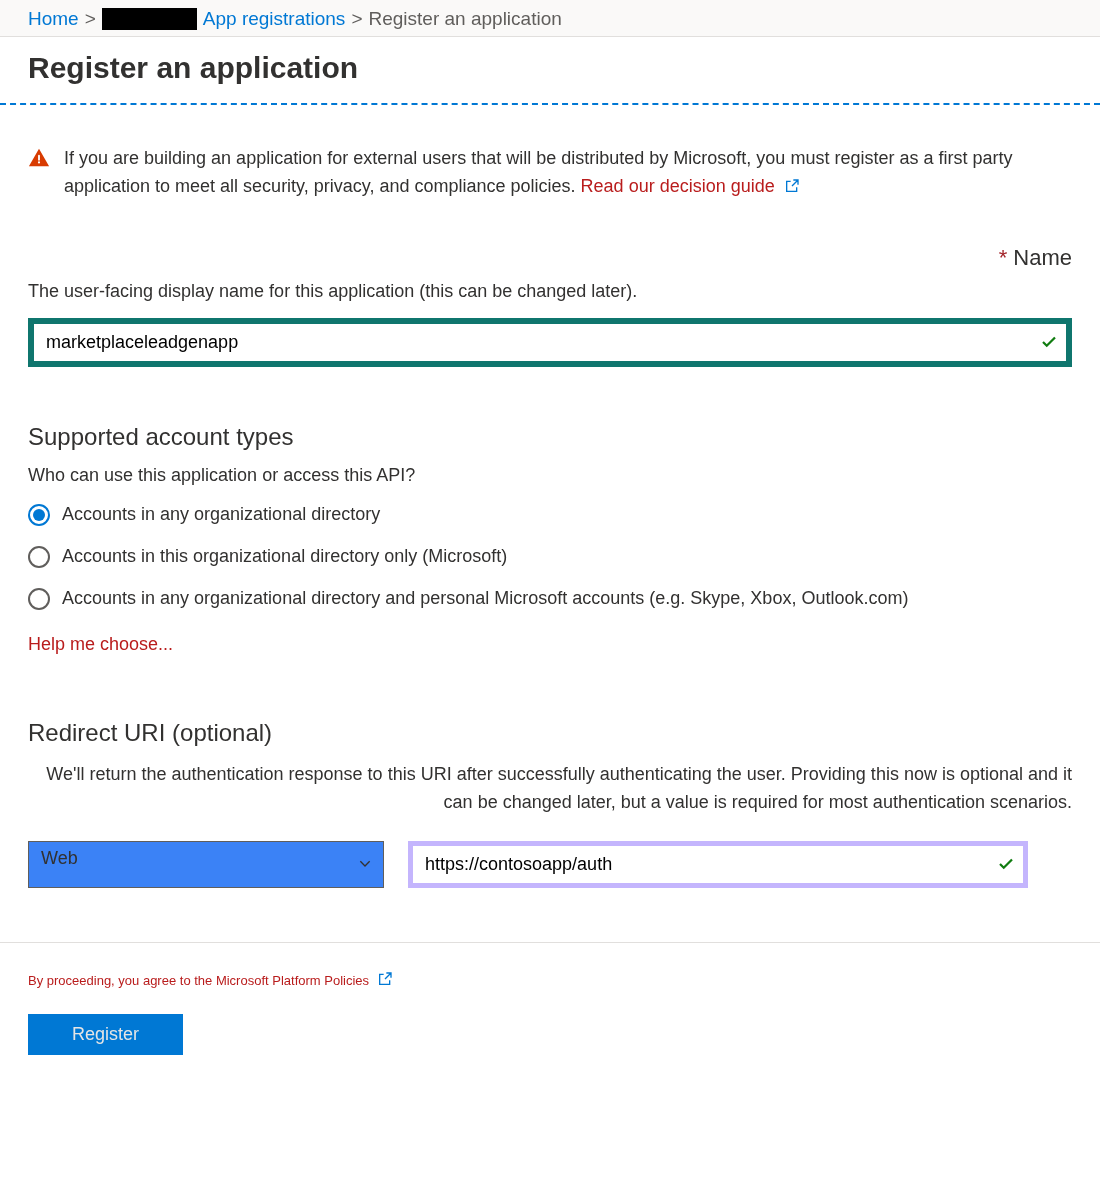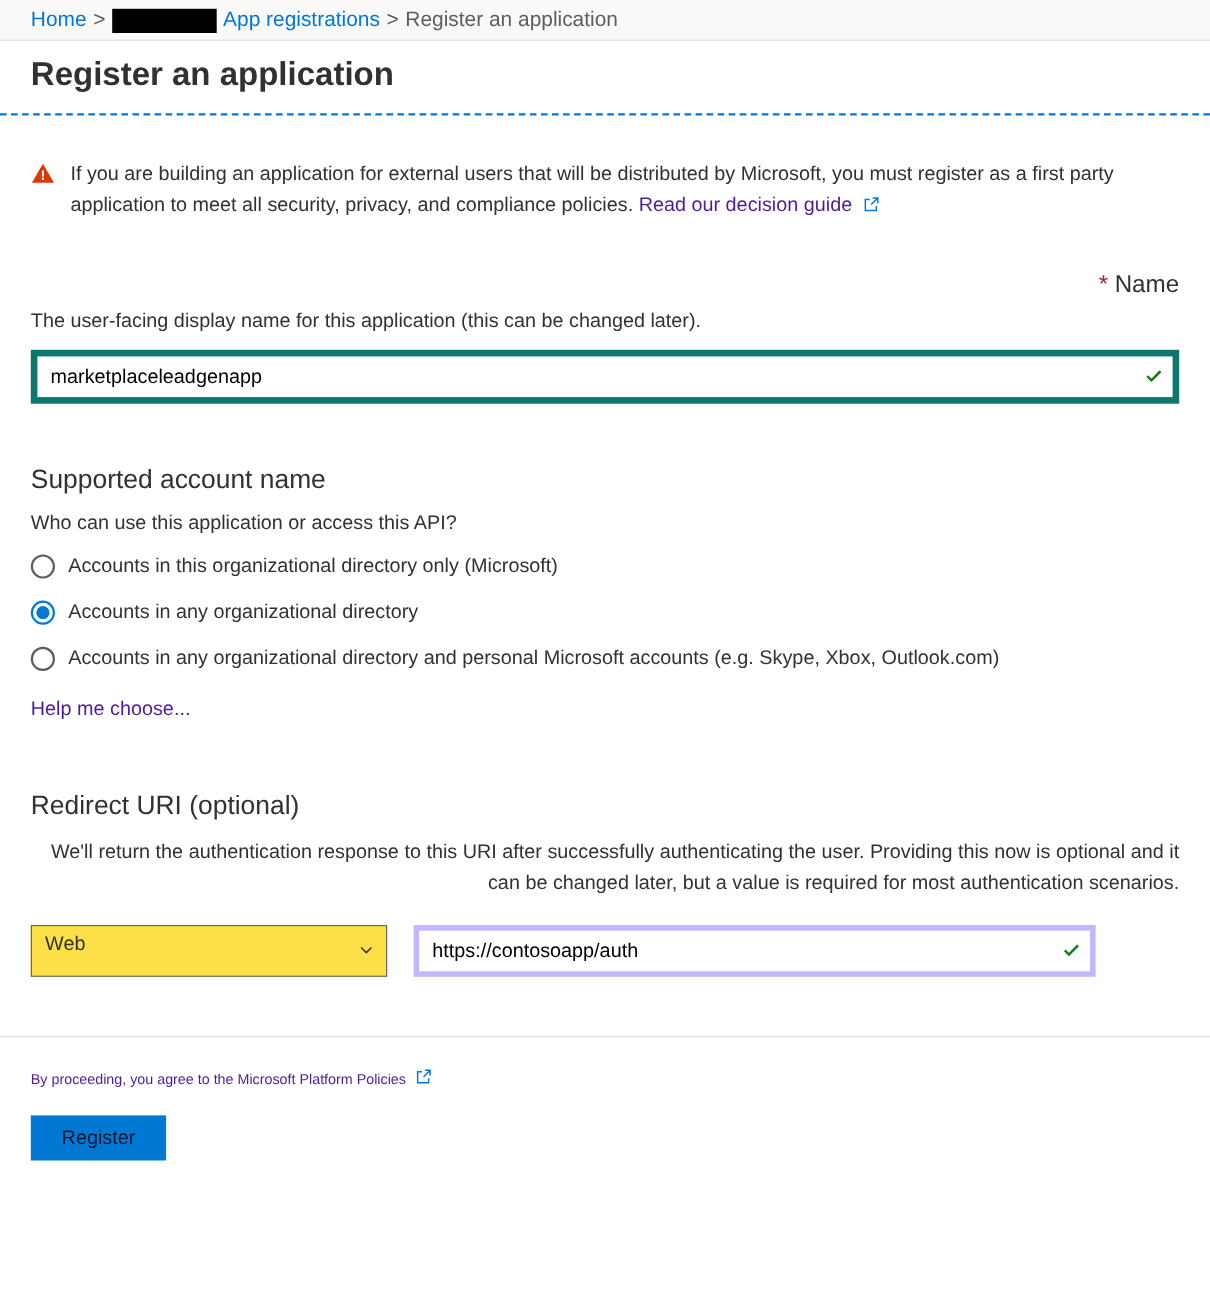--- a/index.html
+++ b/index.html
@@ -42,21 +42,21 @@
     display: flex;
     gap: 14px;
     margin-bottom: 44px;
   }
   .info-banner .warn-icon {
     flex-shrink: 0;
     color: #d83b01;
     margin-top: 2px;
   }
   .info-banner .text { line-height: 1.55; }
-  .link { color: #4c1d95; text-decoration: none; }
+  .link { color: #b91c1c; text-decoration: none; }
   .section-label { font-size: 22px; font-weight: 400; margin-bottom: 10px; text-align: right; }
   .required-star { color: #a4262c; margin-right: 6px; }
   .field-desc { margin-bottom: 16px; }
   .text-input-wrap {
     position: relative;
     margin-bottom: 56px;
   }
   .text-input-wrap.valid { border: 6px solid #0f766e; }
   input.text-input {
     width: 100%;
@@ -94,23 +94,23 @@
   .radio-circle.checked::after {
     content: "";
     width: 12px; height: 12px;
     background: #0078d4;
     border-radius: 50%;
   }
   .help-link { display: inline-block; margin-bottom: 64px; }
   .redirect-row { display: flex; gap: 24px; margin-bottom: 34px; }
   .select-wrap {
     position: relative;
-    width: 324px;
+    width: 356px;
     border: 1px solid #605e5c;
-    background: #fde047;
+    background: #3b82f6;
   }
   .select-wrap .select-value {
     padding: 6px 36px 6px 12px;
     font-size: 18px;
   }
   .select-wrap .chevron {
     position: absolute;
     right: 10px; top: 50%;
     transform: translateY(-50%);
   }
@@ -120,23 +120,23 @@
     border: 5px solid #c4b5fd;
     max-width: 620px;
   }
   .footer {
     border-top: 1px solid #e1dfdd;
     padding: 28px 28px 28px 28px;
   }
   .footer .policy { margin-bottom: 26px; font-size: 13px; }
   .register-btn {
     background: #0078d4;
-    color: #0f172a;
+    color: #e5e5e5;
     border: none;
-    padding: 10px 28px;
+    padding: 10px 44px;
     font-size: 18px;
     font-family: inherit;
     cursor: pointer;
   }
   svg { display: block; }
   .ext-icon { display: inline-block; vertical-align: -2px; margin-left: 4px; }
 </style>
 </head>
 <body>
 
@@ -183,31 +183,31 @@
   <div class="text-input-wrap valid">
     <input type="text" class="text-input" value="marketplaceleadgenapp" style="">
     <span class="valid-check">
       <svg width="18" height="18" viewBox="0 0 24 24">
           <path fill="none" stroke="#107c10" stroke-width="3" d="M4 12l5 5L20 6"></path>
         </svg>
     </span>
   </div>
 
   
-  <div class="section-title">Supported account name</div>
+  <div class="section-title">Supported account types</div>
   <div class="field-desc">Who can use this application or access this API?</div>
 
   <div class="radio-group">
+    <div class="radio-row">
+      <span class="radio-circle checked"></span>
+      <span>Accounts in any organizational directory</span>
+    </div>
     <div class="radio-row">
       <span class="radio-circle"></span>
       <span>Accounts in this organizational directory only (Microsoft)</span>
-    </div>
-    <div class="radio-row">
-      <span class="radio-circle checked"></span>
-      <span>Accounts in any organizational directory</span>
     </div>
     <div class="radio-row">
       <span class="radio-circle"></span>
       <span>Accounts in any organizational directory and personal Microsoft accounts (e.g. Skype, Xbox, Outlook.com)</span>
     </div>
   </div>
 
   <a href="#" class="link help-link">Help me choose...</a>
 
   

